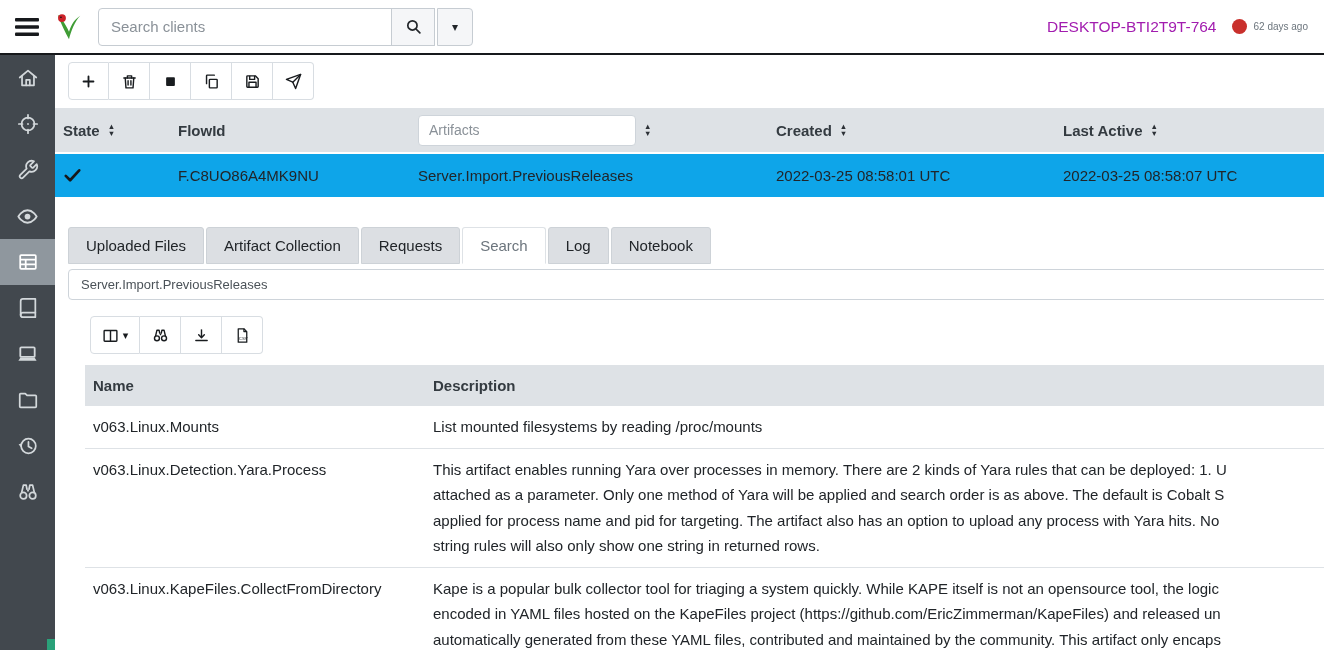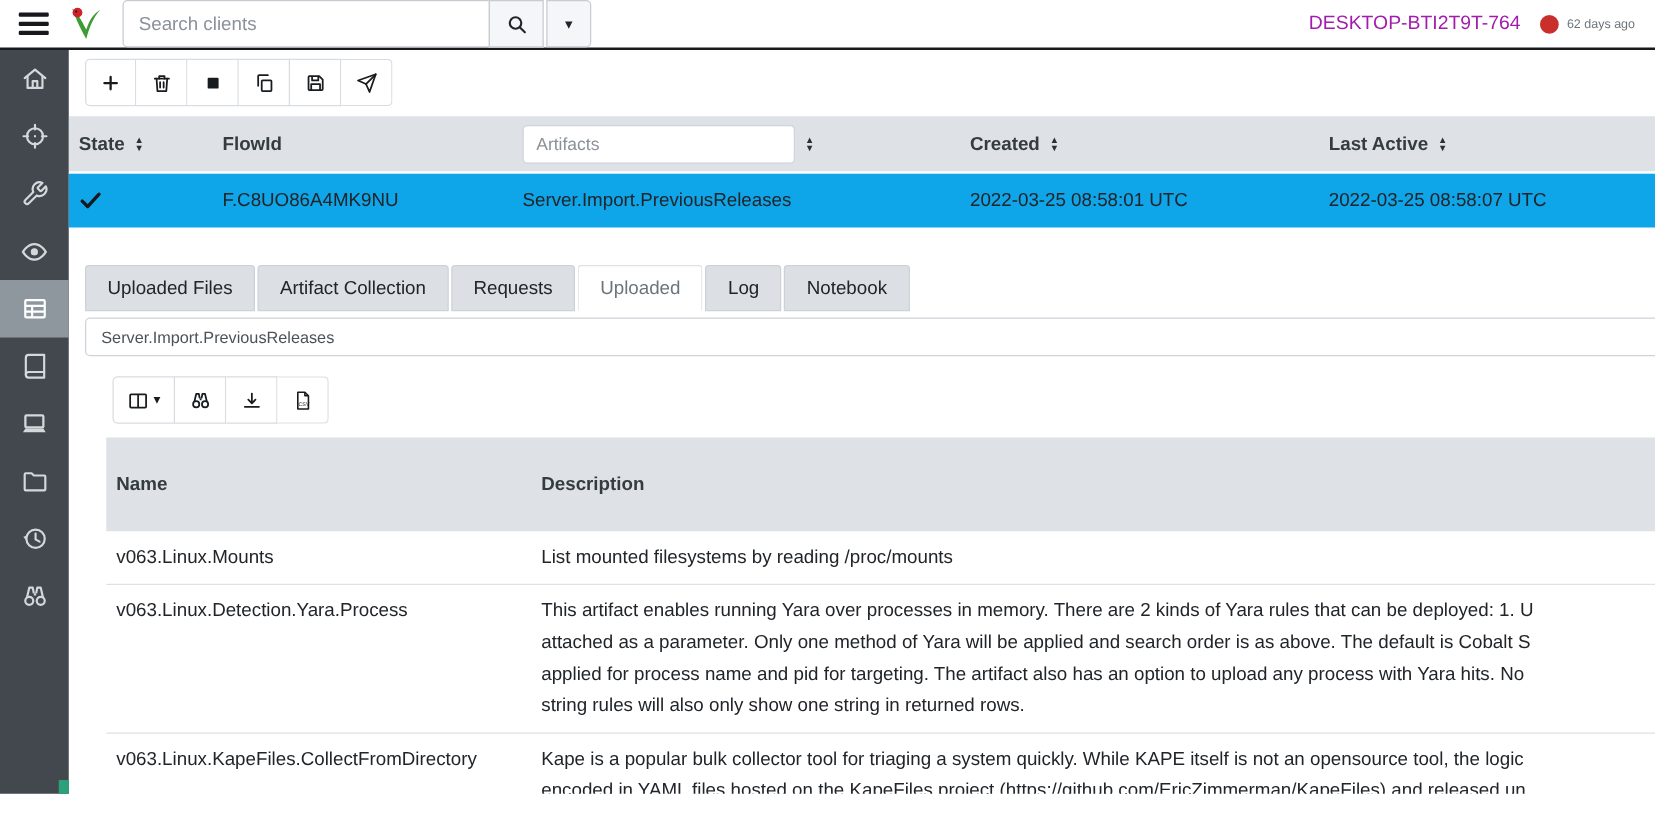--- a/index.html
+++ b/index.html
@@ -1,20 +1,20 @@
 <!DOCTYPE html>
 <html><head>
 <meta charset="utf-8">
 <style>
   *{box-sizing:border-box;margin:0;padding:0}
   html,body{width:1324px;height:652px;overflow:hidden;background:#fff;
     font-family:"Liberation Sans",sans-serif;color:#212529}
 
   
-  .topbar{height:40px;display:flex;align-items:center;padding:0 16px 0 8px;
+  .topbar{height:55px;display:flex;align-items:center;padding:0 16px 0 8px;
     border-bottom:2px solid #17191c;background:#fff}
   .hamburger{background:none;border:none;cursor:pointer;padding:6px;margin-right:4px;display:flex;color:#17191c}
   .logo{margin:0 10px 0 4px;display:flex}
   .search-group{display:flex;align-items:stretch;height:38px;margin-left:4px}
   .search-input{width:294px;border:1px solid #c6ccd2;border-radius:4px 0 0 4px;
     padding:0 12px;font-size:15px;color:#495057;outline:none}
   .search-input::placeholder{color:#8a9198}
   .icon-btn{display:flex;align-items:center;justify-content:center;background:#f5f6f8;
     border:1px solid #c6ccd2;width:44px;cursor:pointer;color:#212529}
   .search-btn{margin-left:-1px}
@@ -65,21 +65,21 @@
   
   .artifact-input{display:block;margin:5px 0 0 13px;width:1320px;height:31px;
     border:1px solid #ced4da;border-radius:4px;padding:0 12px;font-size:13px;
     color:#4b5258;outline:none;background:#fff}
 
   
   .res-toolbar{margin:16px 0 0 35px}
   .rtable{margin:11px 0 0 30px;width:1600px;font-size:15px}
   .rrow{display:grid;grid-template-columns:340px 1fr}
   .rhead{background:#dee2e6;font-weight:bold;color:#343b41}
-  .rhead>div{padding:29px 8px}
+  .rhead>div{padding:12px 8px}
   .rbody .rrow{border-bottom:1px solid #dee2e6}
   .rbody .rrow>div{padding:8px}
   .rname{line-height:1.7}
   .desc{white-space:pre-line;line-height:1.7}
 </style>
 </head>
 <body>
 
 <header class="topbar">
   <button class="hamburger">
@@ -275,21 +275,21 @@
         <div class="cell">Server.Import.PreviousReleases</div>
         <div class="cell">2022-03-25 08:58:01 UTC</div>
         <div class="cell">2022-03-25 08:58:07 UTC</div>
       </div>
     </div>
 
     <div class="tabs">
       <button class="tab">Uploaded Files</button>
       <button class="tab">Artifact Collection</button>
       <button class="tab">Requests</button>
-      <button class="tab active">Uploaded</button>
+      <button class="tab active">Search</button>
       <button class="tab">Log</button>
       <button class="tab">Notebook</button>
     </div>
 
     <input class="artifact-input" type="text" readonly="" value="Server.Import.PreviousReleases" style="">
 
     <div class="res-toolbar">
       <div class="btn-group">
         <button class="tbtn wide">
           <svg width="17" height="17" viewBox="0 0 24 24" fill="none" stroke="currentColor" stroke-width="2">

